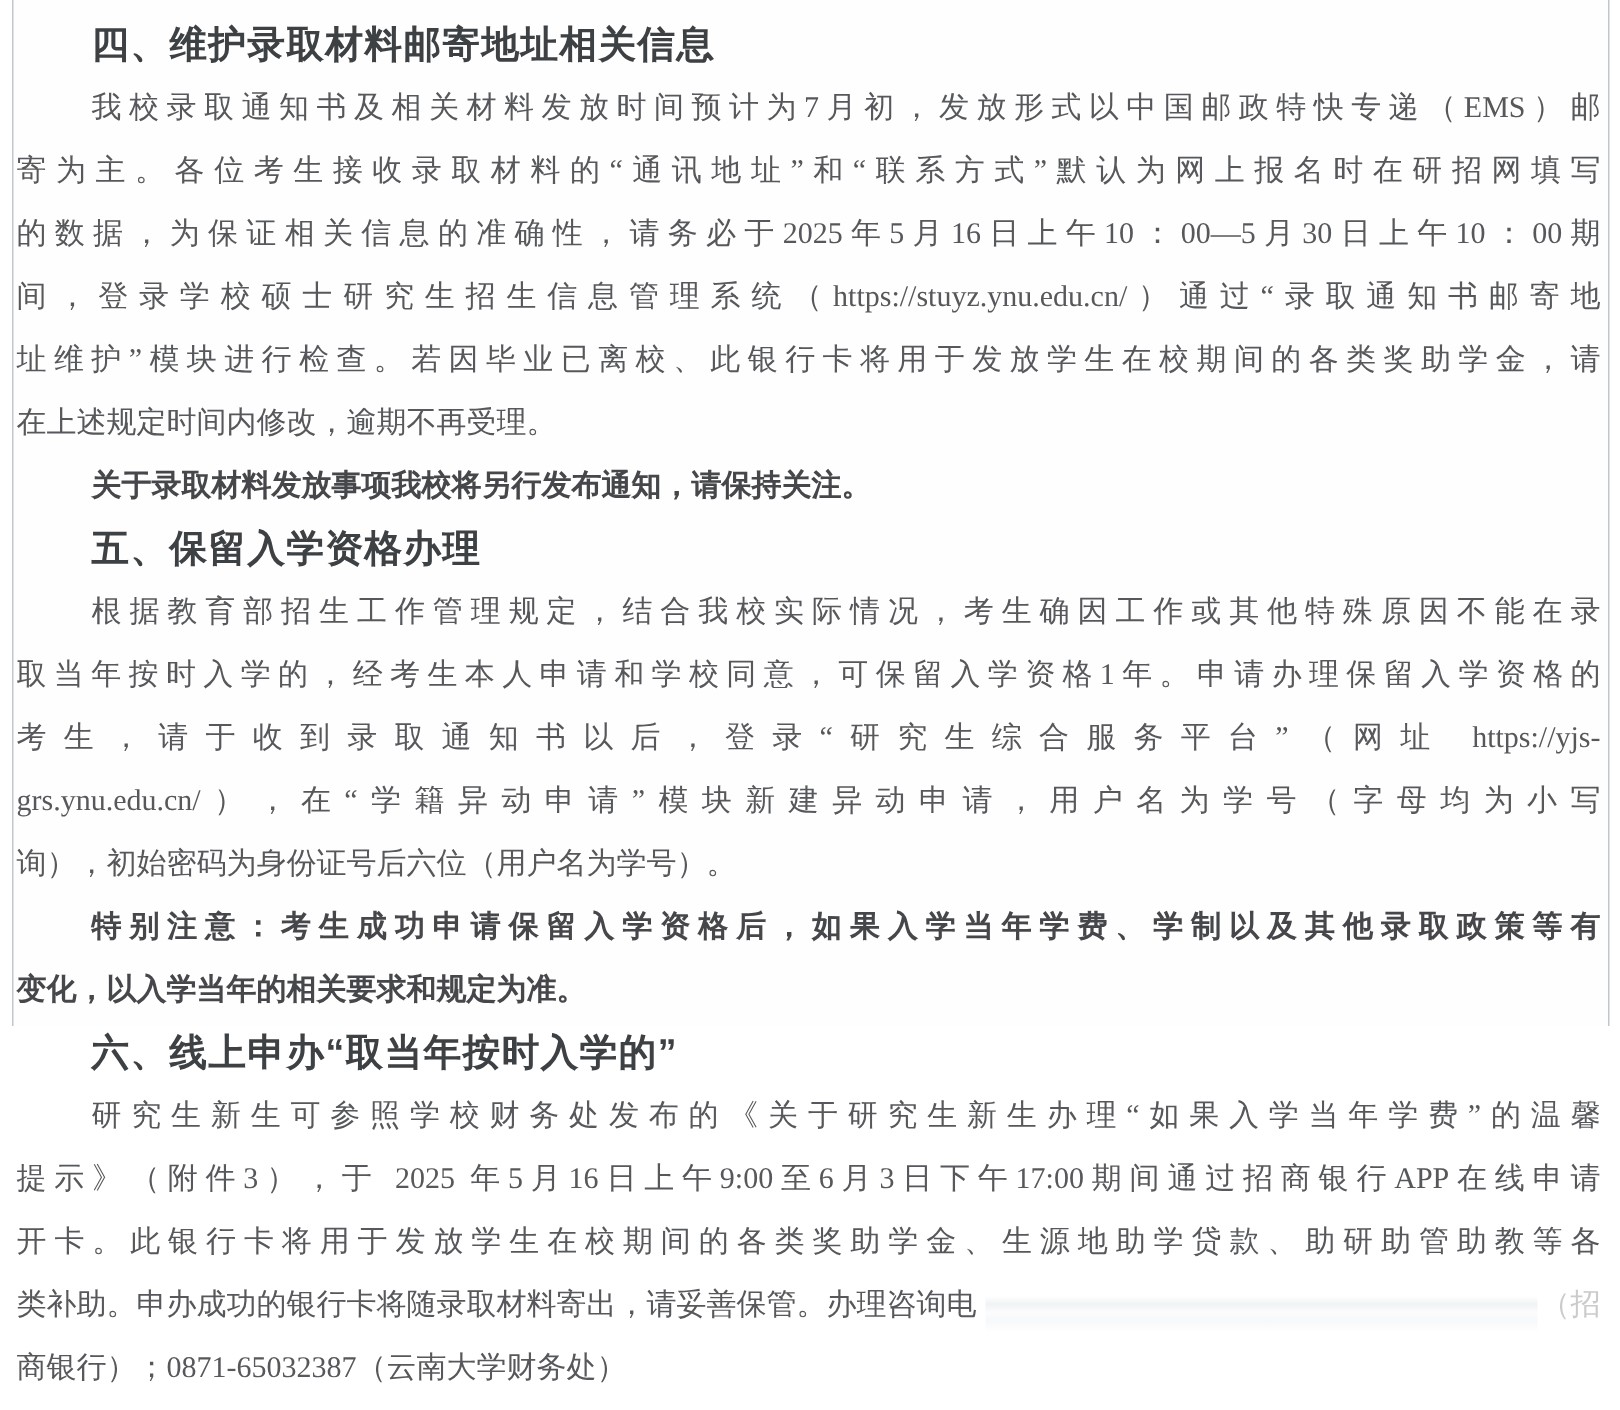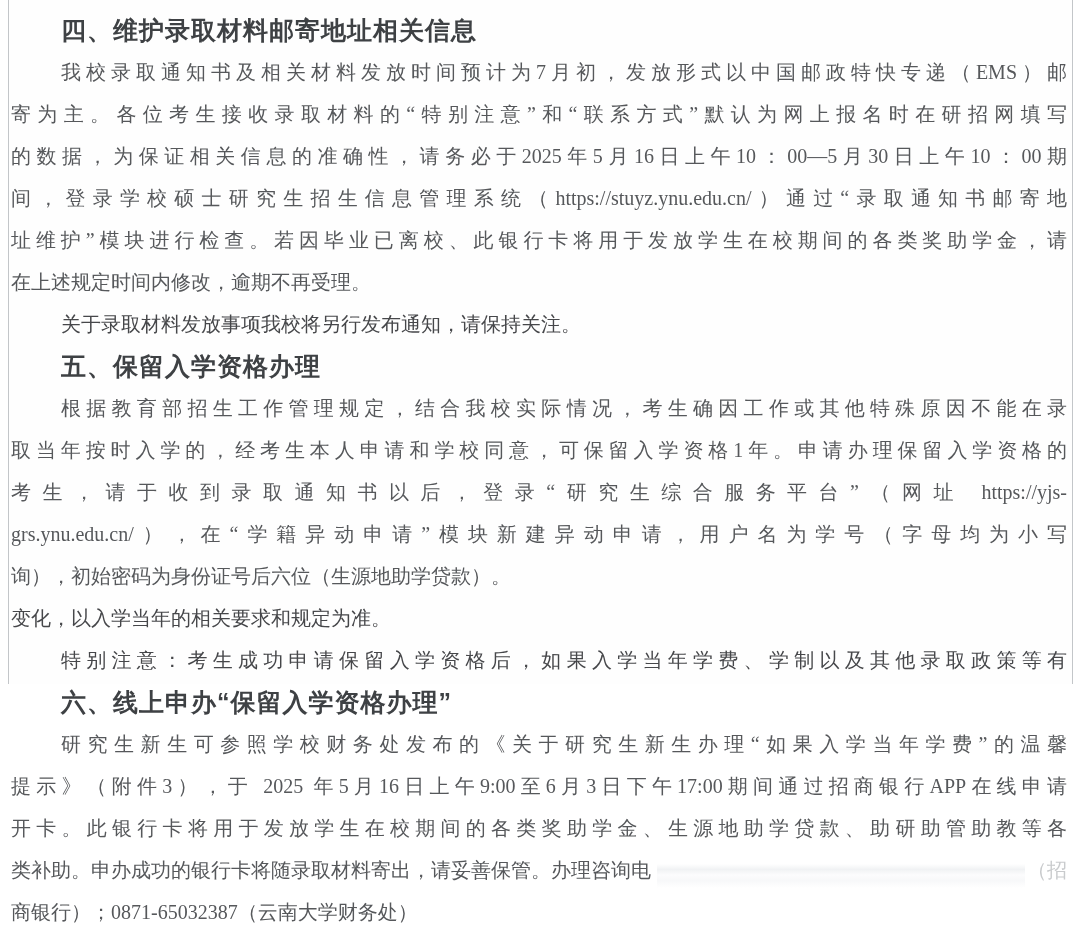--- a/index.html
+++ b/index.html
@@ -34,21 +34,21 @@
   }
   .indent { padding-left: 50px; }
   .heading {
     font-family: "Liberation Sans", "DejaVu Sans", sans-serif;
     font-weight: bold;
     font-size: 25px;
     color: #3e4144;
     letter-spacing: 1px;
   }
   .bold {
-    font-weight: normal;
+    font-weight: bold;
     color: #46474a;
   }
   .phone-line {
     display: flex;
     align-items: flex-start;
     white-space: nowrap;
   }
   .redact {
     flex: 1 1 auto;
     height: 46px;
@@ -71,40 +71,40 @@
   }
 </style>
 </head>
 <body>
 
 <div class="page">
 
   <div class="line heading indent">四、维护录取材料邮寄地址相关信息</div>
 
   <div class="line just indent">我校录取通知书及相关材料发放时间预计为7月初，发放形式以中国邮政特快专递（EMS）邮</div>
-  <div class="line just">寄为主。各位考生接收录取材料的“特别注意”和“联系方式”默认为网上报名时在研招网填写</div>
+  <div class="line just">寄为主。各位考生接收录取材料的“通讯地址”和“联系方式”默认为网上报名时在研招网填写</div>
   <div class="line just">的数据，为保证相关信息的准确性，请务必于2025年5月16日上午10：00—5月30日上午10：00期</div>
   <div class="line just">间，登录学校硕士研究生招生信息管理系统（https://stuyz.ynu.edu.cn/）通过“录取通知书邮寄地</div>
   <div class="line just">址维护”模块进行检查。若因毕业已离校、此银行卡将用于发放学生在校期间的各类奖助学金，请</div>
   <div class="line">在上述规定时间内修改，逾期不再受理。</div>
 
   <div class="line bold indent">关于录取材料发放事项我校将另行发布通知，请保持关注。</div>
 
   <div class="line heading indent">五、保留入学资格办理</div>
 
   <div class="line just indent">根据教育部招生工作管理规定，结合我校实际情况，考生确因工作或其他特殊原因不能在录</div>
   <div class="line just">取当年按时入学的，经考生本人申请和学校同意，可保留入学资格1年。申请办理保留入学资格的</div>
   <div class="line just">考生，请于收到录取通知书以后，登录“研究生综合服务平台”（网址 https://yjs-</div>
   <div class="line just">grs.ynu.edu.cn/），在“学籍异动申请”模块新建异动申请，用户名为学号（字母均为小写</div>
-  <div class="line">询），初始密码为身份证号后六位（生源地助学贷款）。</div>
+  <div class="line">询），初始密码为身份证号后六位（用户名为学号）。</div>
 
+  <div class="line bold just indent">特别注意：考生成功申请保留入学资格后，如果入学当年学费、学制以及其他录取政策等有</div>
   <div class="line bold">变化，以入学当年的相关要求和规定为准。</div>
-  <div class="line bold just indent">特别注意：考生成功申请保留入学资格后，如果入学当年学费、学制以及其他录取政策等有</div>
 
-  <div class="line heading indent">六、线上申办“保留入学资格办理”</div>
+  <div class="line heading indent">六、线上申办“取当年按时入学的”</div>
 
   <div class="line just indent">研究生新生可参照学校财务处发布的《关于研究生新生办理“如果入学当年学费”的温馨</div>
   <div class="line just">提示》（附件3），于 2025 年5月16日上午9:00至6月3日下午17:00期间通过招商银行APP在线申请</div>
   <div class="line just">开卡。此银行卡将用于发放学生在校期间的各类奖助学金、生源地助学贷款、助研助管助教等各</div>
 
   <div class="line phone-line">
     <span>类补助。申办成功的银行卡将随录取材料寄出，请妥善保管。办理咨询电</span>
     <span class="redact"></span>
     <span class="faint-tail">（招</span>
   </div>

